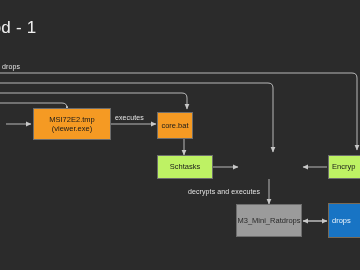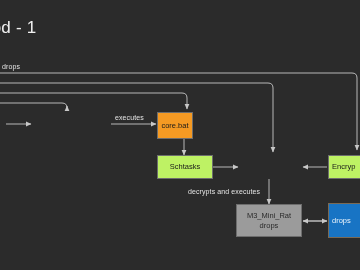--- a/index.html
+++ b/index.html
@@ -94,35 +94,39 @@
       <path d="M327,221 H303" marker-end="url(#ah)"></path>
     </g>
   </svg>
 
   <div class="title">hod - 1</div>
 
   <div class="edge-label" style="left:2px; top:63px;">drops</div>
   <div class="edge-label" style="left:115px; top:114px;">executes</div>
   <div class="edge-label" style="left:188px; top:188px;">decrypts and executes</div>
 
+  <div class="node orange" style="left:33px; top:108px; width:78px; height:32px; flex-direction:column;">
+    <span>MSI72E2.tmp</span>
+    <span>(viewer.exe)</span>
+  </div>
 
   <div class="node orange" style="left:157px; top:112px; width:36px; height:27px;">
     <span>core.bat</span>
   </div>
 
   <div class="node amber" style="left:157px; top:155px; width:56px; height:24px;">
     <span>Schtasks</span>
   </div>
 
 
   <div class="node amber" style="left:328px; top:155px; width:40px; height:24px; justify-content:flex-start;">
     <span>Encryp</span>
   </div>
 
-  <div class="node gray" style="left:236px; top:204px; width:66px; height:33px; flex-direction:column;">
+  <div class="node gray" style="left:236px; top:204px; width:66px; height:33px; flex-direction:row;">
     <span>M3_Mini_Rat</span>
     <span>drops</span>
   </div>
 
   <div class="node blue" style="left:328px; top:203px; width:40px; height:35px; justify-content:flex-start;">
     <span>drops</span>
   </div>
 
 </div>
 

